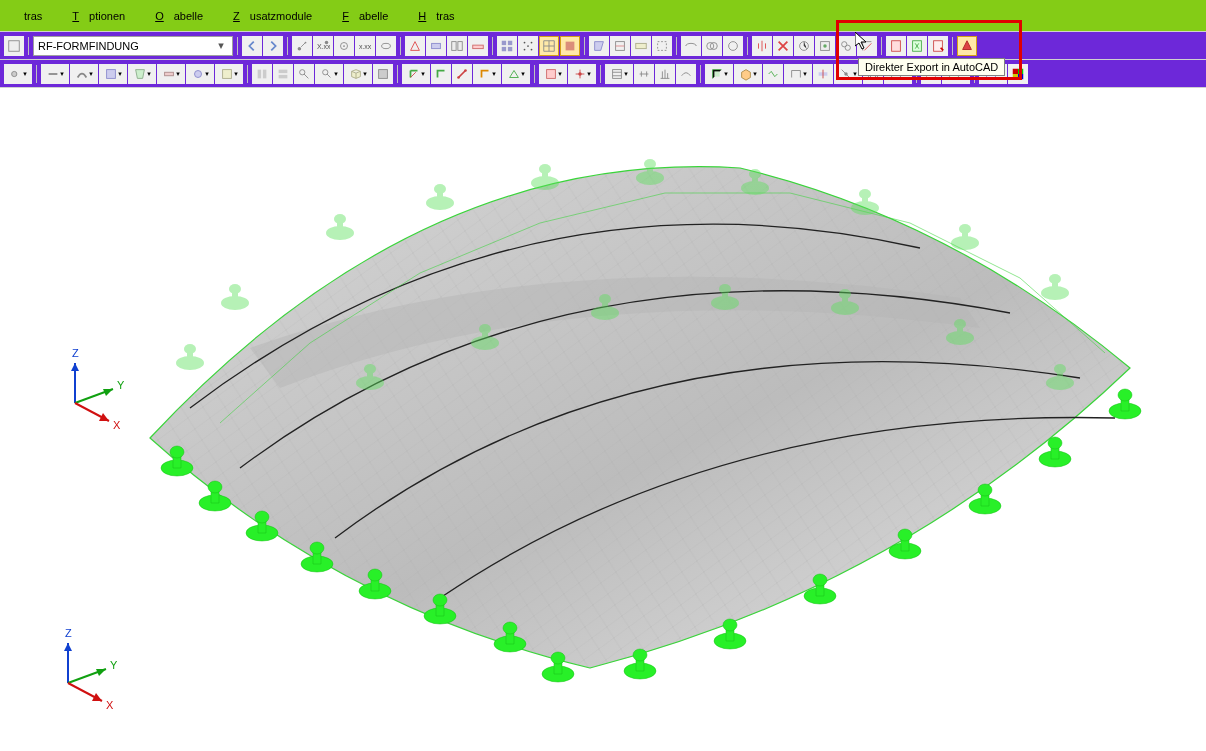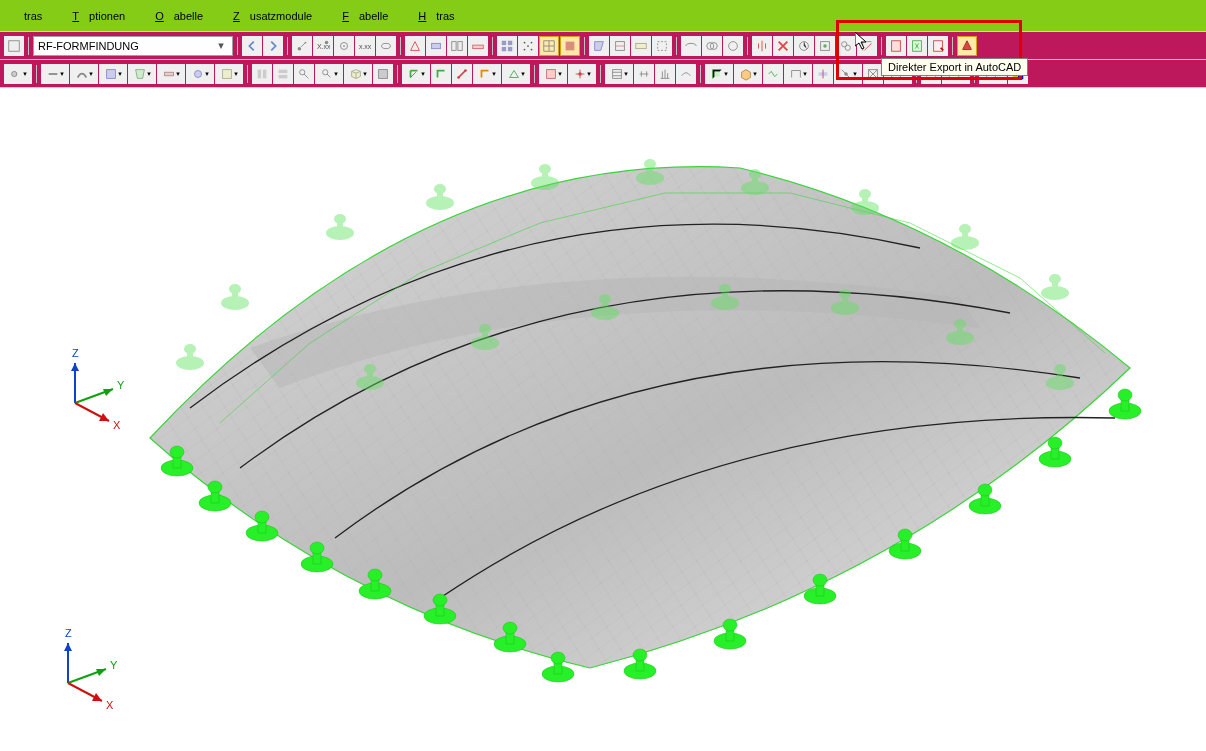--- a/index.html
+++ b/index.html
@@ -19,21 +19,21 @@
     align-items: center;
     padding: 0 4px;
     border-bottom: 1px solid #d0d0d0;
   }
   .menubar span {
     padding: 2px 10px;
     cursor: default;
   }
   .menubar span u { text-decoration: underline; }
   .toolbar {
-    background: #be185d;
+    background: #6d28d9;
     height: 28px;
     display: flex;
     align-items: center;
     padding: 2px 4px;
     gap: 1px;
     border-bottom: 1px solid #d0d0d0;
     position: relative;
   }
   .tb-btn {
     width: 20px;
@@ -547,21 +547,21 @@
         <rect x="2" y="2" width="6" height="6" fill="#c00"></rect>
         <rect x="8" y="2" width="6" height="6" fill="#0c0"></rect>
         <rect x="2" y="8" width="6" height="6" fill="#cc0"></rect>
         <rect x="8" y="8" width="6" height="6" fill="#00c"></rect>
       </svg>
     </div>
 </div>
 
 <div class="highlight-box" style="left: 836px; top: 20px; width: 186px; height: 60px;"></div>
 
-<div class="tooltip" style="left: 881px; top: 58px;">
+<div class="tooltip" style="left: 858px; top: 58px;">
   <span>Direkter Export in AutoCAD</span>
 </div>
 
 <svg style="position: absolute; width: 16px; height: 20px; z-index: 12; left: 855px; top: 32px;" viewBox="0 0 16 20">
   <path d="M0 0 L0 14 L4 11 L7 17 L9 16 L6 10 L11 10 Z" fill="#fff" stroke="#000" stroke-width="1"></path>
 </svg>
 
 <div class="viewport">
   <svg width="100%" height="100%" viewBox="0 0 1206 675">
 

